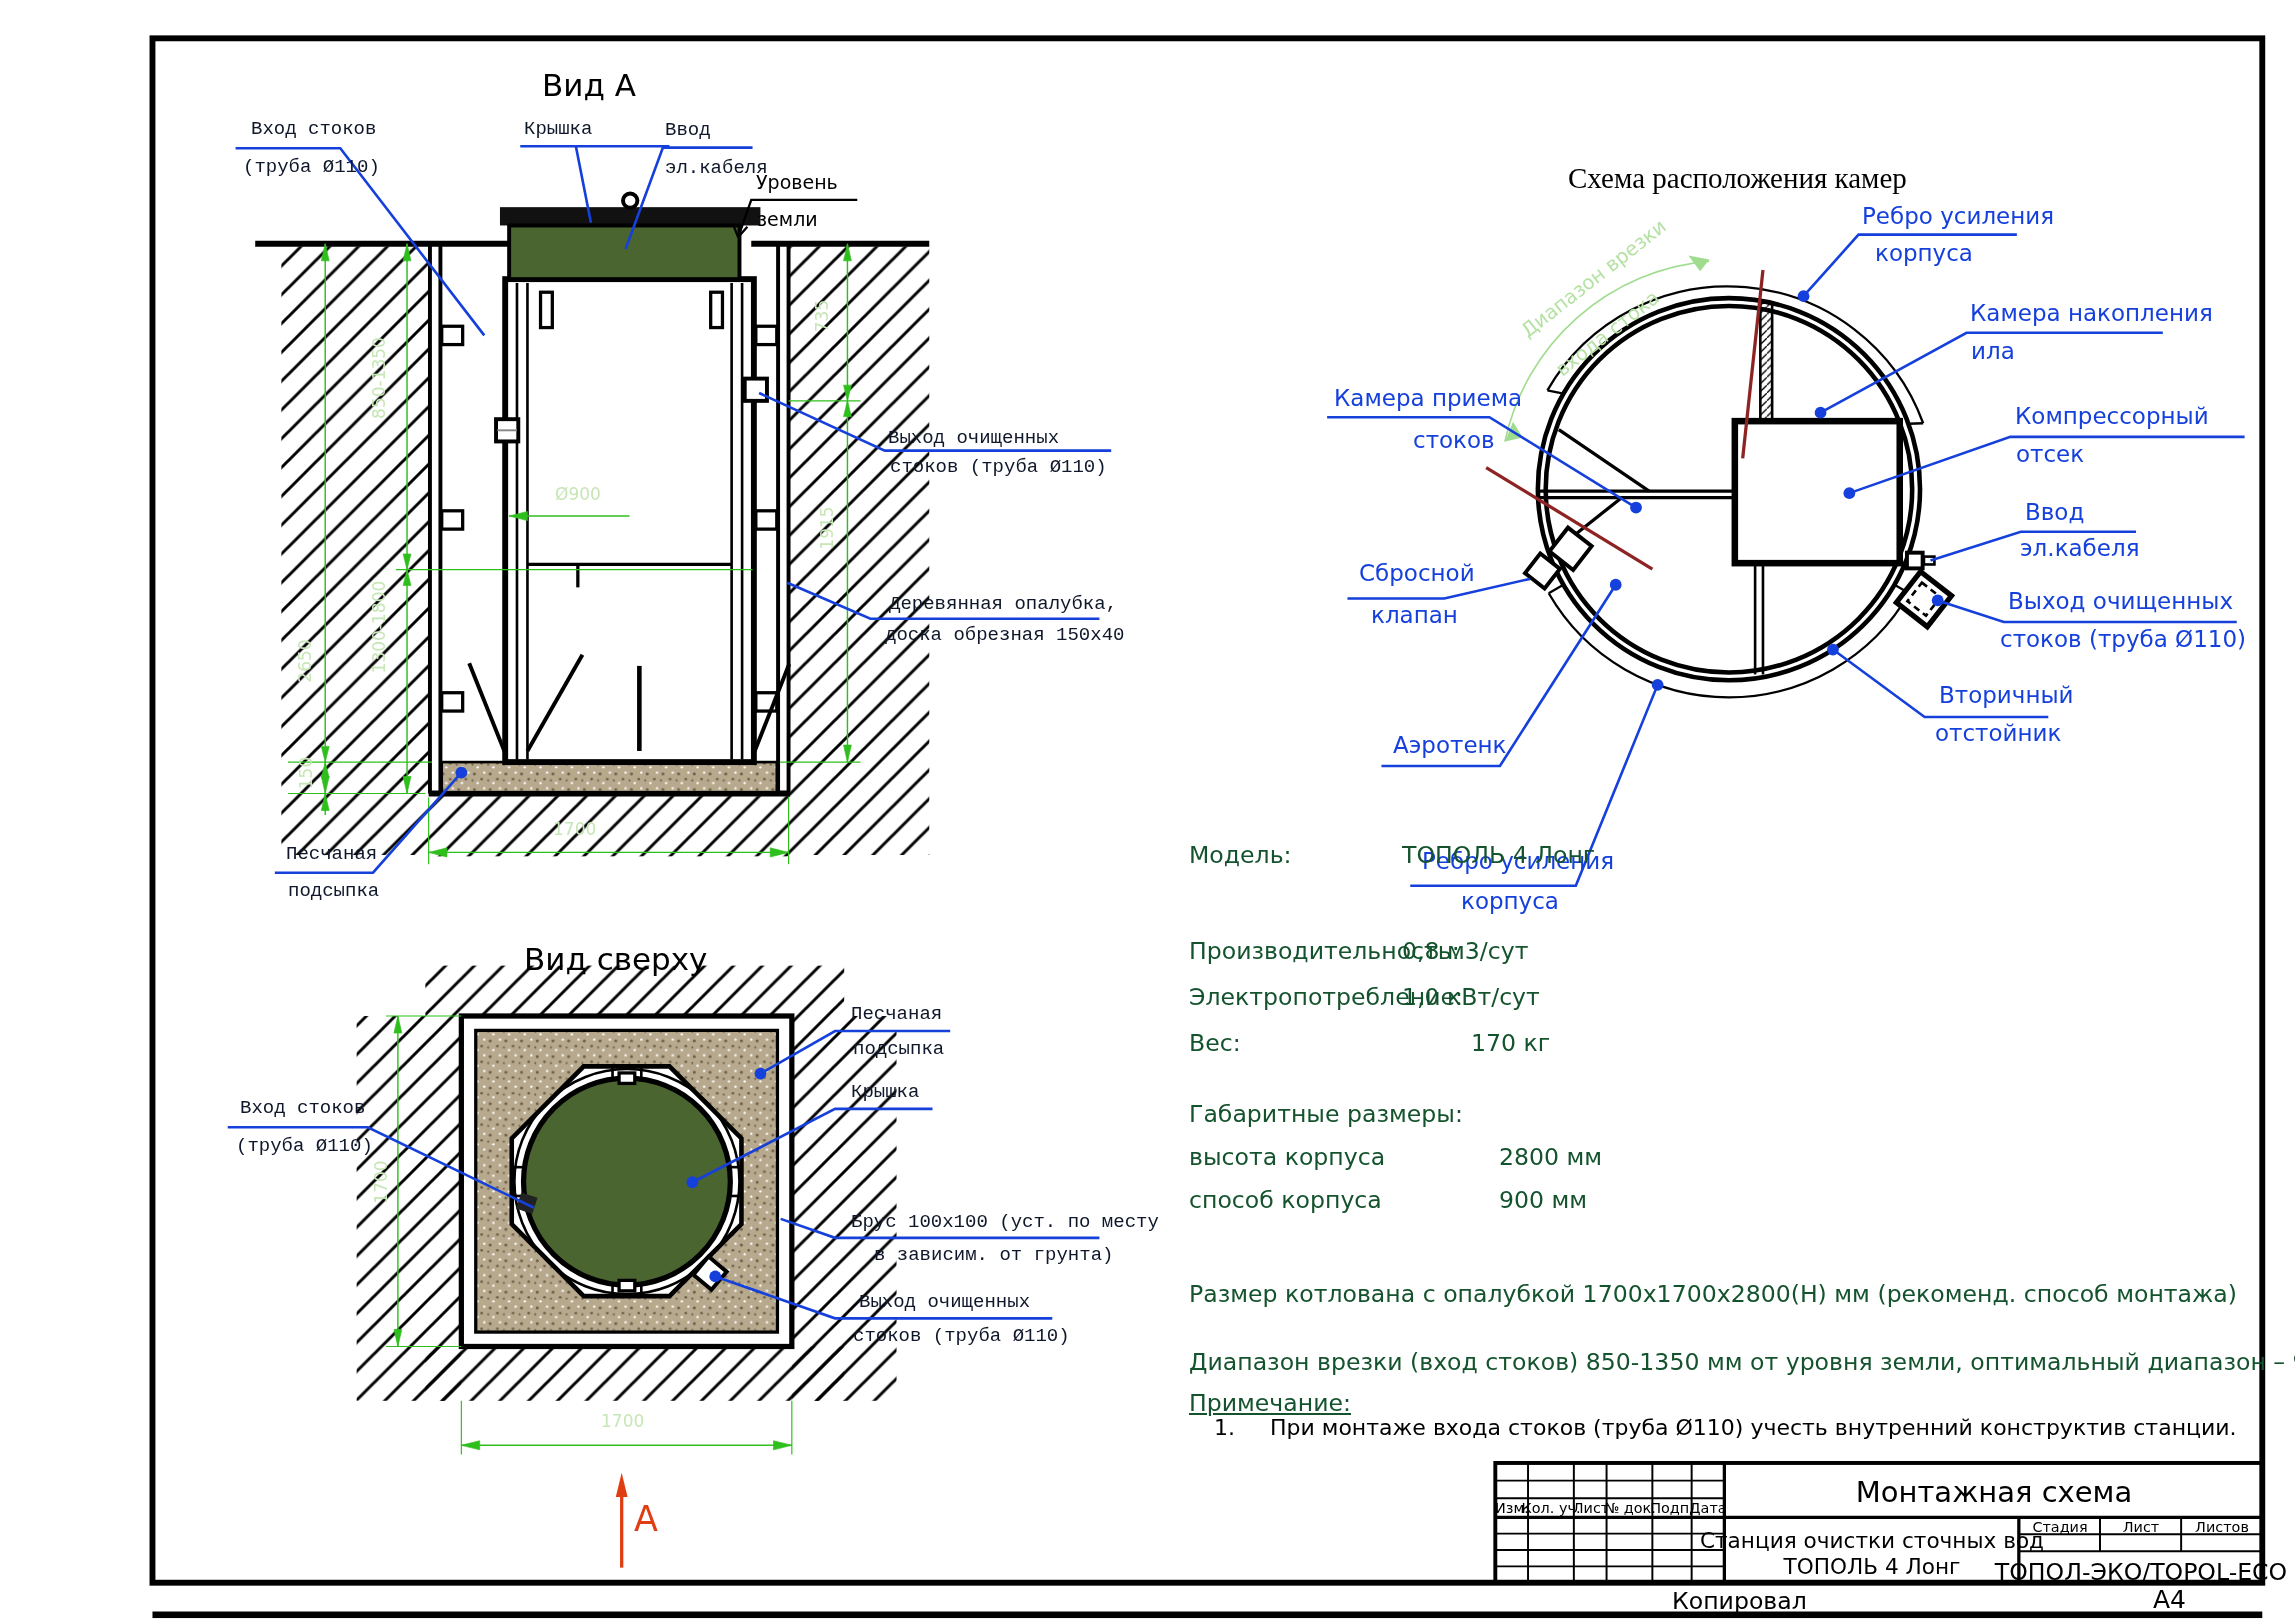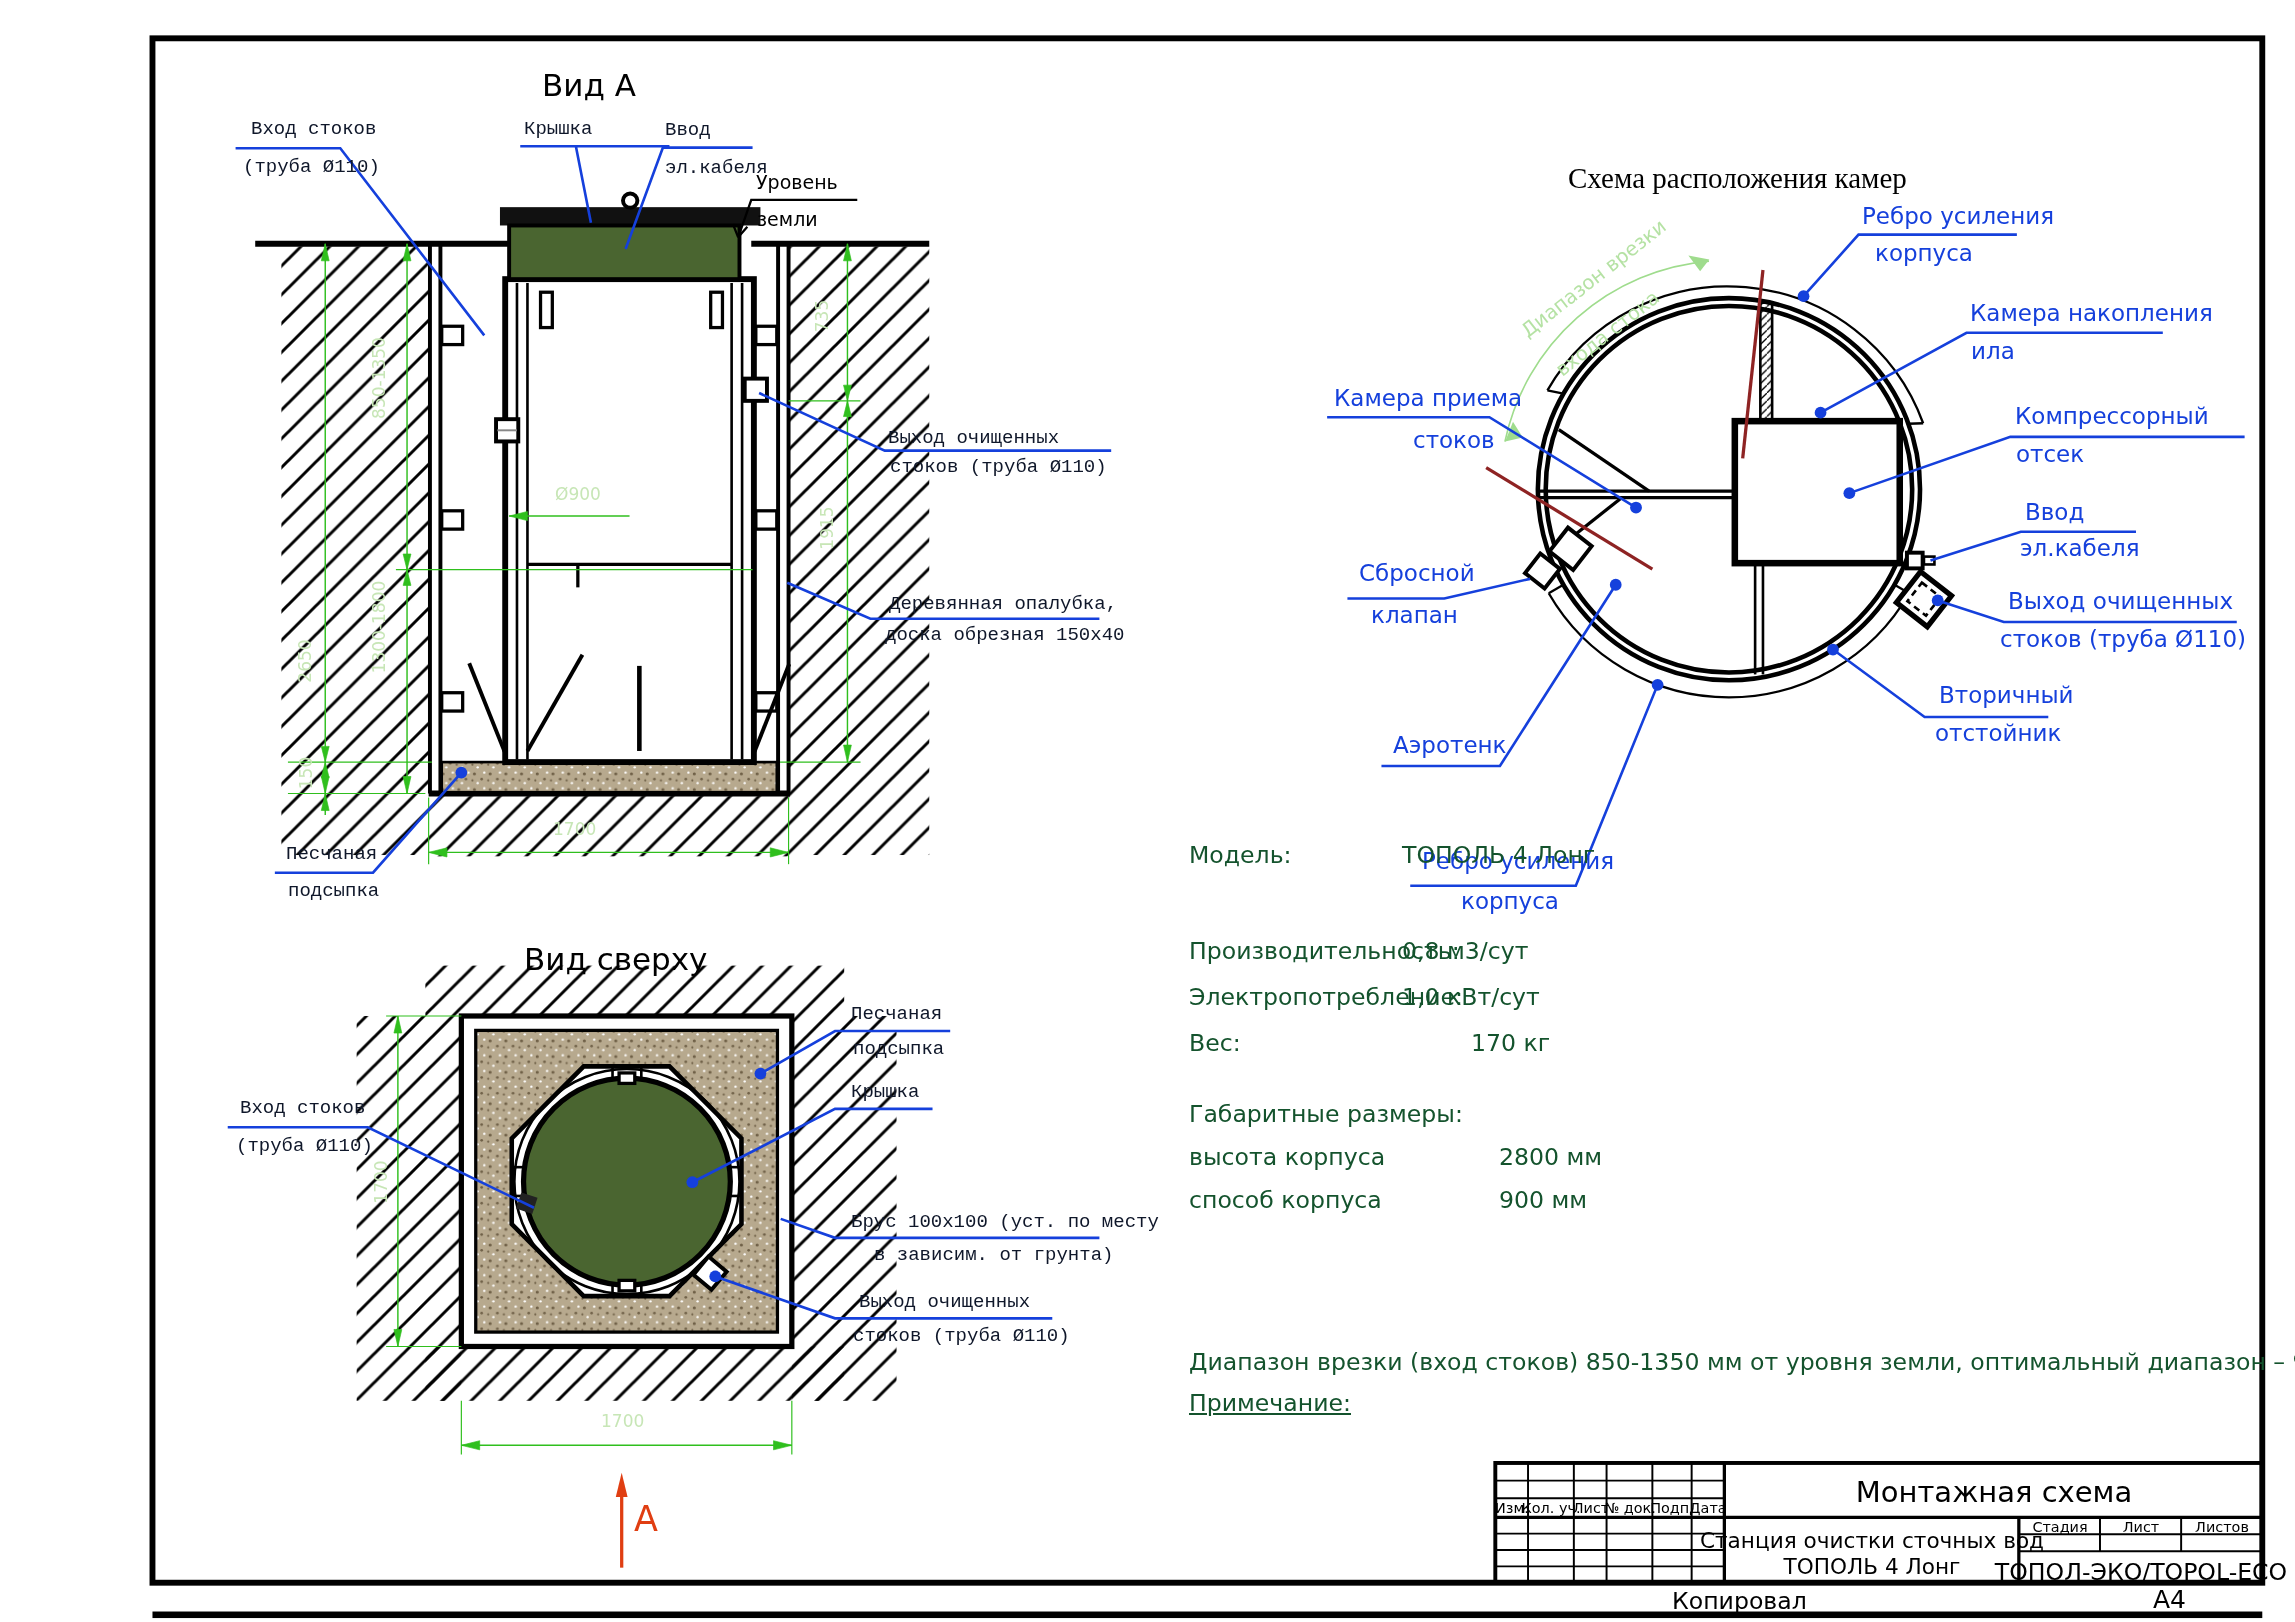--- a/index.html
+++ b/index.html
@@ -357,22 +357,24 @@
 <div class="t bls" style="left:1359px;top:560px;">Сбросной</div>
 <div class="t bls" style="left:1371px;top:602px;">клапан</div>
 
 <div class="t spec" style="left:1189px;top:841px;"><span class="w326">Модель:</span><span>ТОПОЛЬ 4 Лонг</span></div>
 <div class="t spec" style="left:1189px;top:937px;"><span class="w326">Производительность:</span><span>0,8 м3/сут</span></div>
 <div class="t spec" style="left:1189px;top:983px;"><span class="w326">Электропотребление:</span><span>1,0 кВт/сут</span></div>
 <div class="t spec" style="left:1189px;top:1029px;"><span class="w431">Вес:</span><span>170 кг</span></div>
 <div class="t spec" style="left:1189px;top:1100px;">Габаритные размеры:</div>
 <div class="t spec" style="left:1189px;top:1143px;"><span class="w473">высота корпуса</span><span>2800 мм</span></div>
 <div class="t spec" style="left:1189px;top:1186px;"><span class="w473">способ корпуса</span><span>900 мм</span></div>
+<div class="t spec" style="left:1189px;top:1280px;">Размер котлована с опалубкой 1700х1700х2800(Н) мм (рекоменд. способ монтажа)</div>
 <div class="t spec" style="left:1189px;top:1348px;">Диапазон врезки (вход стоков) 850-1350 мм от уровня земли, оптимальный диапазон – 950-1150 мм</div>
 <div class="t spec u" style="left:1189px;top:1389px;">Примечание:</div>
+<div class="t note" style="left:1214px;top:1415px;"><span class="num">1.</span><span>При монтаже входа  стоков (труба  Ø110) учесть внутренний конструктив станции.</span></div>
 
 <div class="t tb tbh ctr" style="left:1512px;top:1500px;">Изм.</div>
 <div class="t tb tbh ctr" style="left:1551px;top:1500px;">Кол. уч.</div>
 <div class="t tb tbh ctr" style="left:1591px;top:1500px;">Лист</div>
 <div class="t tb tbh ctr" style="left:1630px;top:1500px;">№ док.</div>
 <div class="t tb tbh ctr" style="left:1672px;top:1500px;">Подп.</div>
 <div class="t tb tbh ctr" style="left:1708px;top:1500px;">Дата</div>
 <div class="t tb ctr" style="left:1994px;top:1475px;font-size:29px;">Монтажная схема</div>
 <div class="t tb ctr" style="left:1872px;top:1528px;font-size:21.6px;">Станция очистки сточных вод</div>
 <div class="t tb ctr" style="left:1872px;top:1554px;font-size:21.6px;">ТОПОЛЬ 4 Лонг</div>

